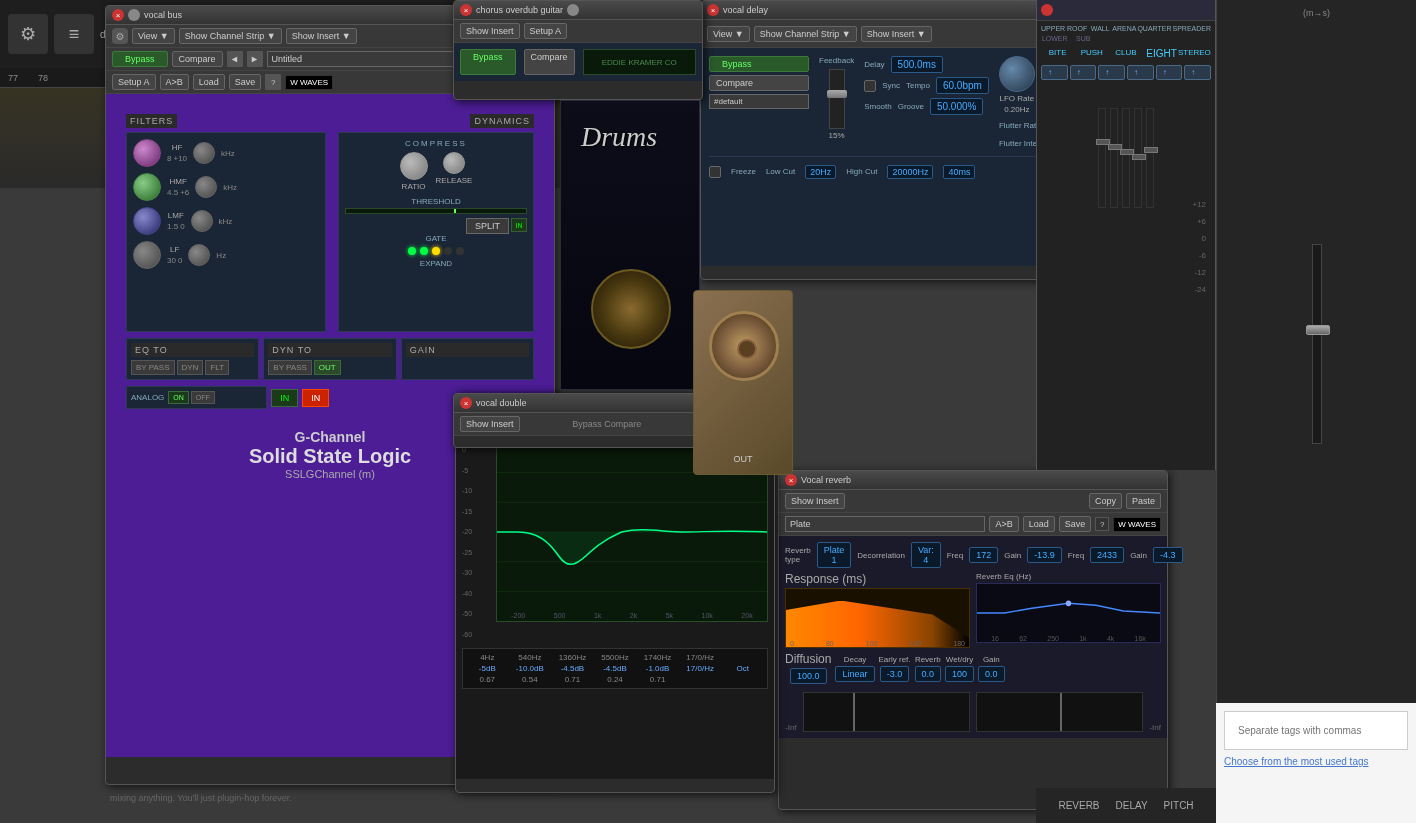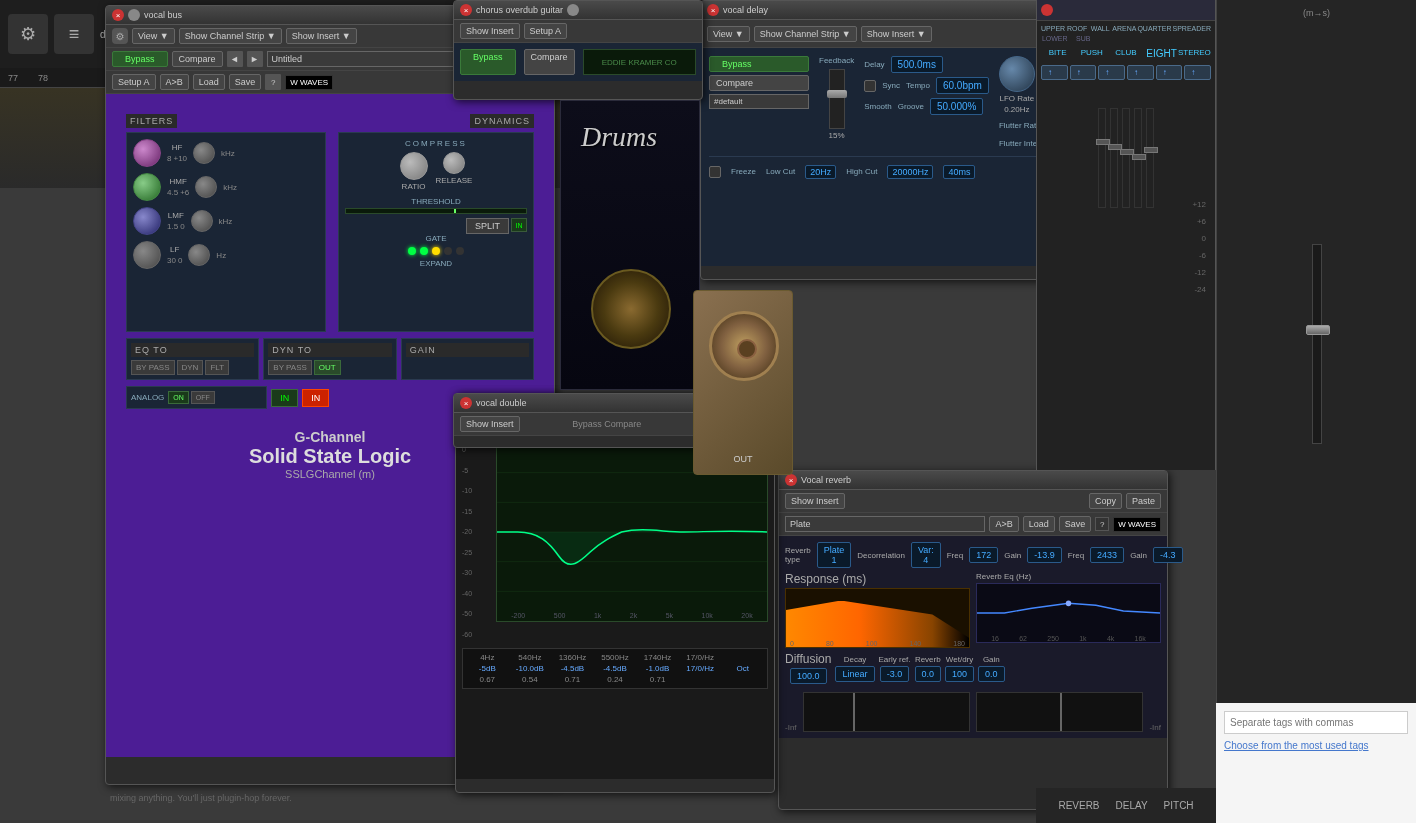--- a/index.html
+++ b/index.html
@@ -269,21 +269,21 @@
       position: absolute;
       right: 0; bottom: 0;
       width: 200px;
       height: 120px;
       background: #f5f5f5;
       padding: 8px;
     }
     .tags-input {
       width: 100%;
       border: 1px solid #ccc;
-      padding: 5px;
+      padding: 13px;
       font-size: 10px;
       color: #333;
     }
     .tags-link {
       color: #4477cc;
       font-size: 10px;
       cursor: pointer;
       text-decoration: underline;
     }
 

